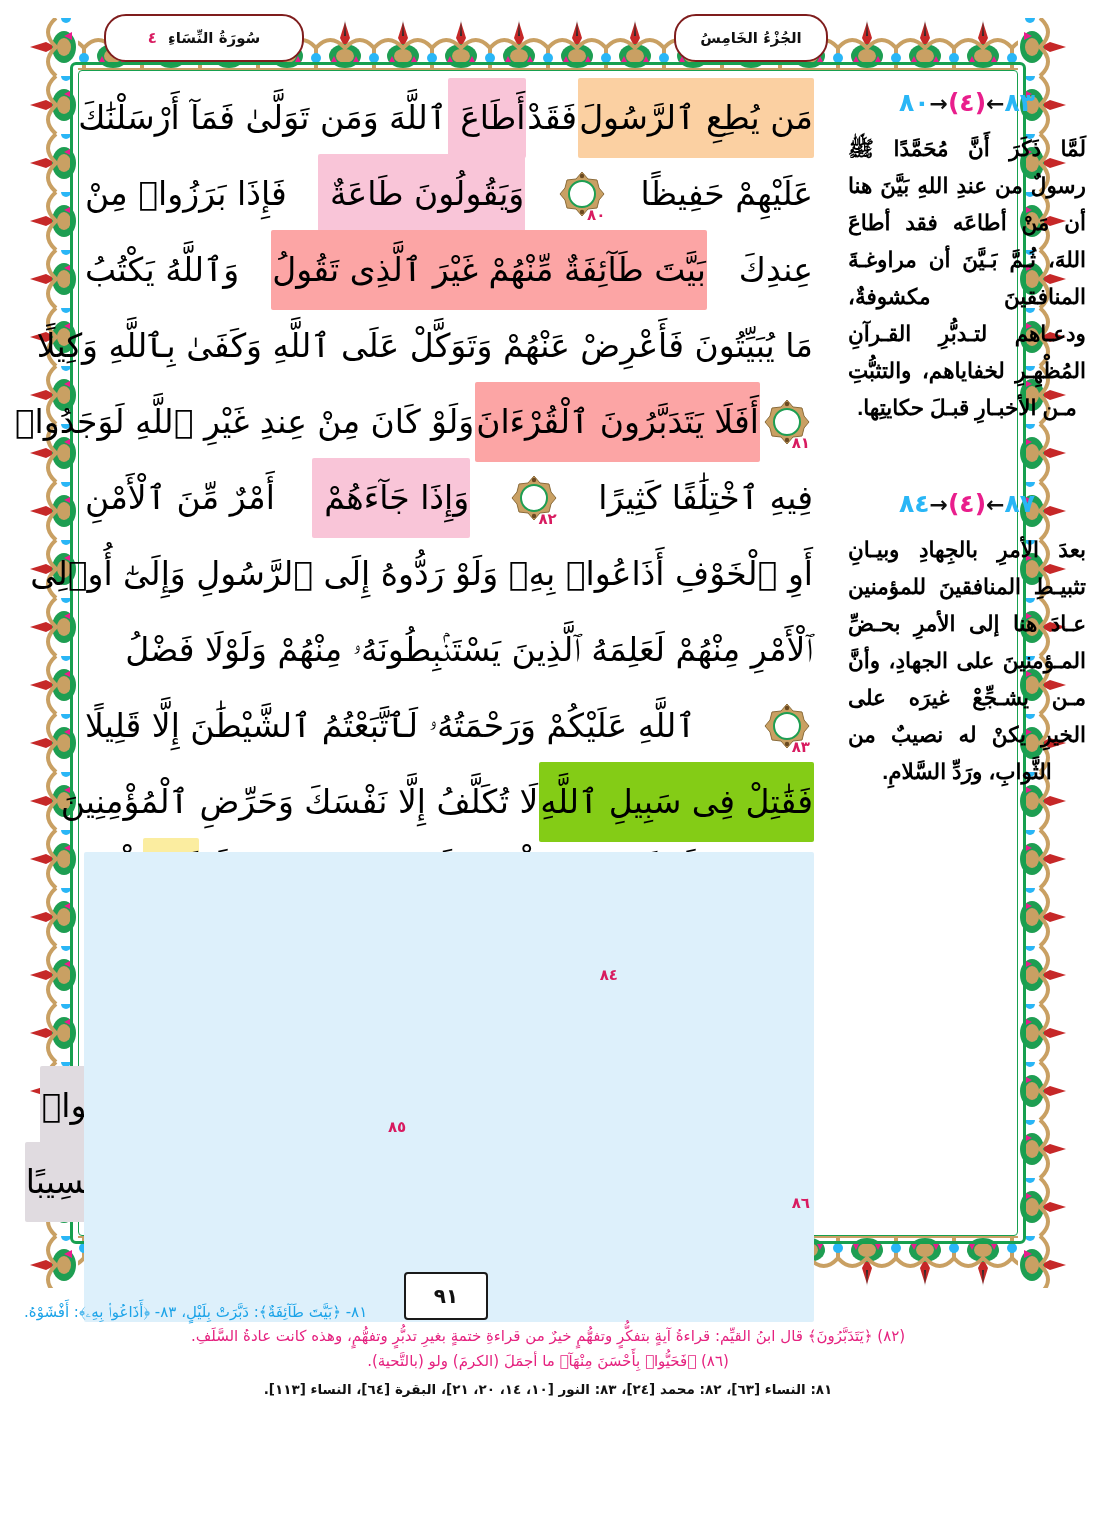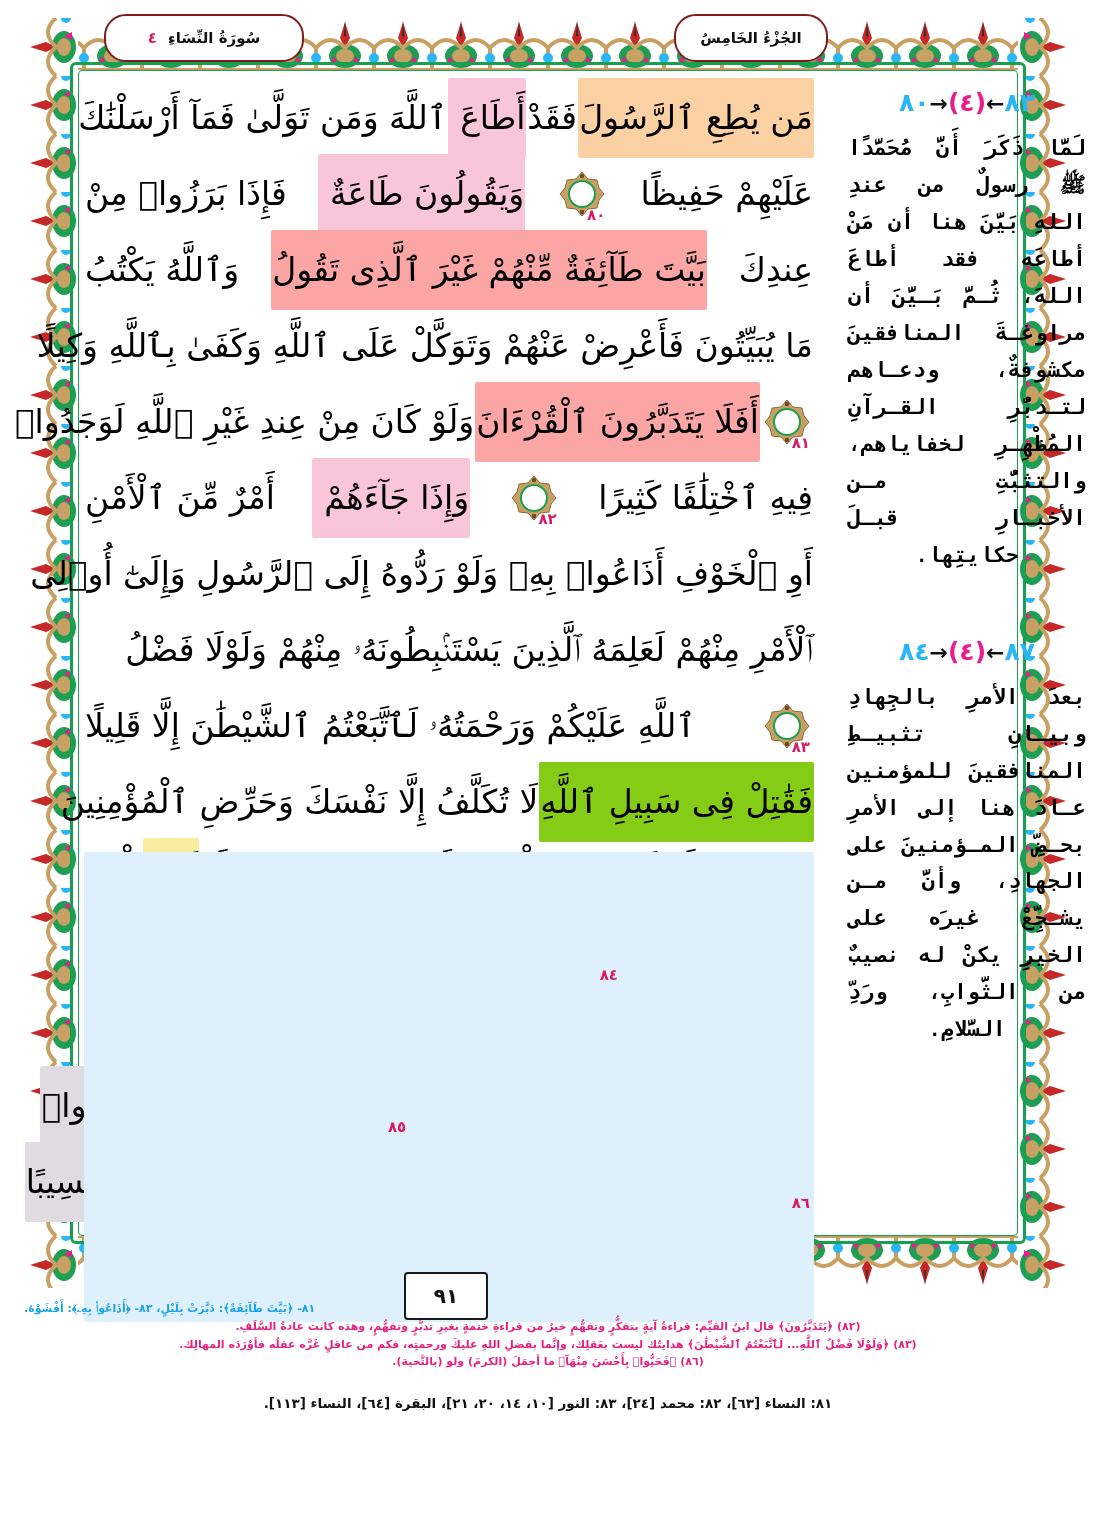--- a/index.html
+++ b/index.html
@@ -117,37 +117,37 @@
   .side-head{
     font-size:25px;font-weight:bold;letter-spacing:0px;margin:0 0 14px 0;
     direction:ltr;white-space:nowrap;
   }
   .side-head .n{color:#29b6f6;}
   .side-head .s{color:#e91e8c;}
   .side-head .arw{color:#111;font-size:22px;}
   .side-body{
     font-size:21.5px;line-height:1.72;color:#000;font-weight:bold;
     text-align:justify;text-align-last:center;direction:rtl;
-    font-family:Liberation Mono, monospace;
+    font-family:Liberation Sans, sans-serif;
   }
   #side-sec-2{margin-top:62px;}
 
   
   #footnotes{
     position:absolute;left:24px;top:1300px;width:1048px;
     direction:rtl;text-align:right;z-index:6;
   }
   .fn-line{
-    font-size:11px;line-height:1.62;font-weight:bold;white-space:nowrap;
+    font-size:15px;line-height:1.62;font-weight:normal;white-space:nowrap;
     font-family:"DejaVu Sans","Liberation Sans",sans-serif;
   }
   .fn-blue{color:#1ba3e8;text-align:left;direction:rtl;}
   .fn-red{color:#e5227f;text-align:center;}
   .fn-ref{color:#111;text-align:center;font-size:13.5px;font-weight:bold;
-          margin-top:24px;direction:rtl;}
+          margin-top:8px;direction:rtl;}
 </style>
 </head>
 <body>
 
 <div id="page">
 
   <div class="border-frame">
 
     <div class="border-band band-top">
       <svg class="motif-h" viewBox="0 0 1044 52" preserveAspectRatio="none">
@@ -356,18 +356,17 @@
       <div class="side-head">
         <span class="n">٨٧</span><span class="arw">←</span><span class="s">(٤)</span><span class="arw">→</span><span class="n">٨٤</span>
       </div>
       <div class="side-body">بعدَ الأمرِ بالجِهادِ وبيـانِ تثبيـطِ المنافقينَ للمؤمنين عـادَ هنا إلى الأمرِ بحـضِّ المـؤمنينَ على الجهادِ، وأنَّ مـن يشـجِّعْ غيرَه على الخيرِ يكنْ له نصيبٌ من الثَّوابِ، ورَدِّ السَّلامِ.</div>
     </div>
   </div>
 
   <div id="footnotes">
     <div class="fn-line fn-blue">٨١- ﴿بَيَّتَ طَآئِفَةٌ﴾: دَبَّرَتْ بِلَيْلٍ، ٨٣- ﴿أَذَاعُوا۟ بِهِۦ﴾: أَفْشَوْهُ.</div>
     <div class="fn-line fn-red">(٨٢) ﴿يَتَدَبَّرُونَ﴾ قال ابنُ القيِّم: قراءةُ آيةٍ بتفكُّرٍ وتفهُّمٍ خيرٌ من قراءةِ ختمةٍ بغيرِ تدبُّرٍ وتفهُّمٍ، وهذه كانت عادةُ السَّلَفِ.</div>
-    <div class="fn-line fn-red">(٨٣) ﴿وَلَوْلَا فَضْلُ ٱللَّهِ... لَٱتَّبَعْتُمُ ٱلشَّيْطَٰنَ﴾ هدايتُك ليست بعَقلِك، وإنَّما بفضلِ اللهِ عليكَ ورحمتِه، فكم من عاقلٍ غَرَّه عقلُه فأوْرَدَه المهالِك.</div>
     <div class="fn-line fn-red">(٨٦) ﴿فَحَيُّوا۟ بِأَحْسَنَ مِنْهَآ﴾ ما أجمَلَ (الكرمَ) ولو (بالتَّحية).</div>
     <div class="fn-ref">٨١: النساء [٦٣]، ٨٢: محمد [٢٤]، ٨٣: النور [١٠، ١٤، ٢٠، ٢١]، البقرة [٦٤]، النساء [١١٣].</div>
   </div>
 
 </div>
 
 </body></html>

